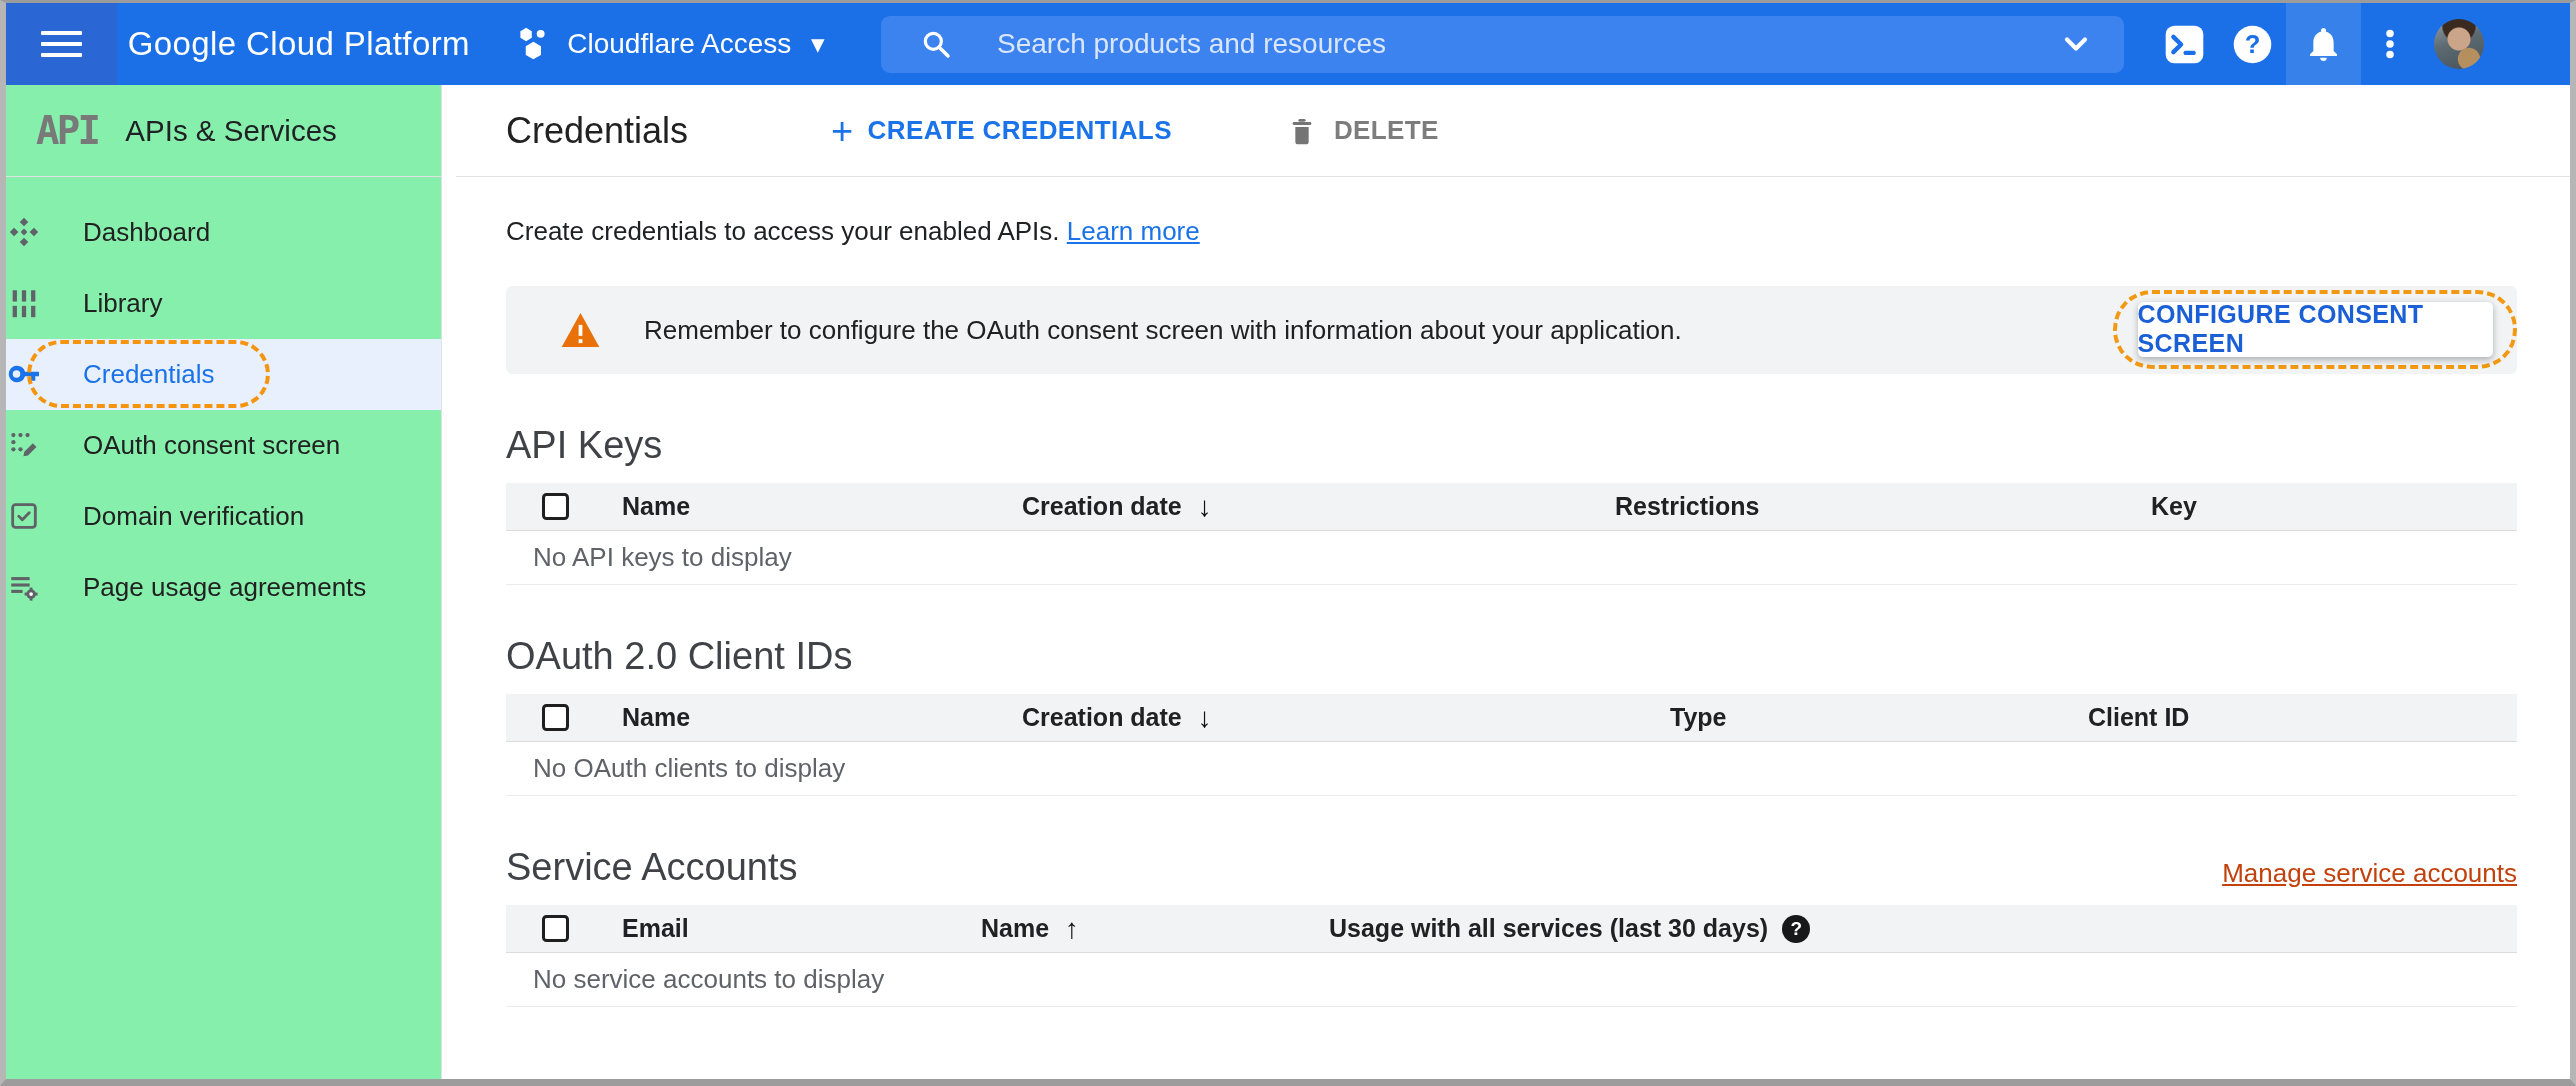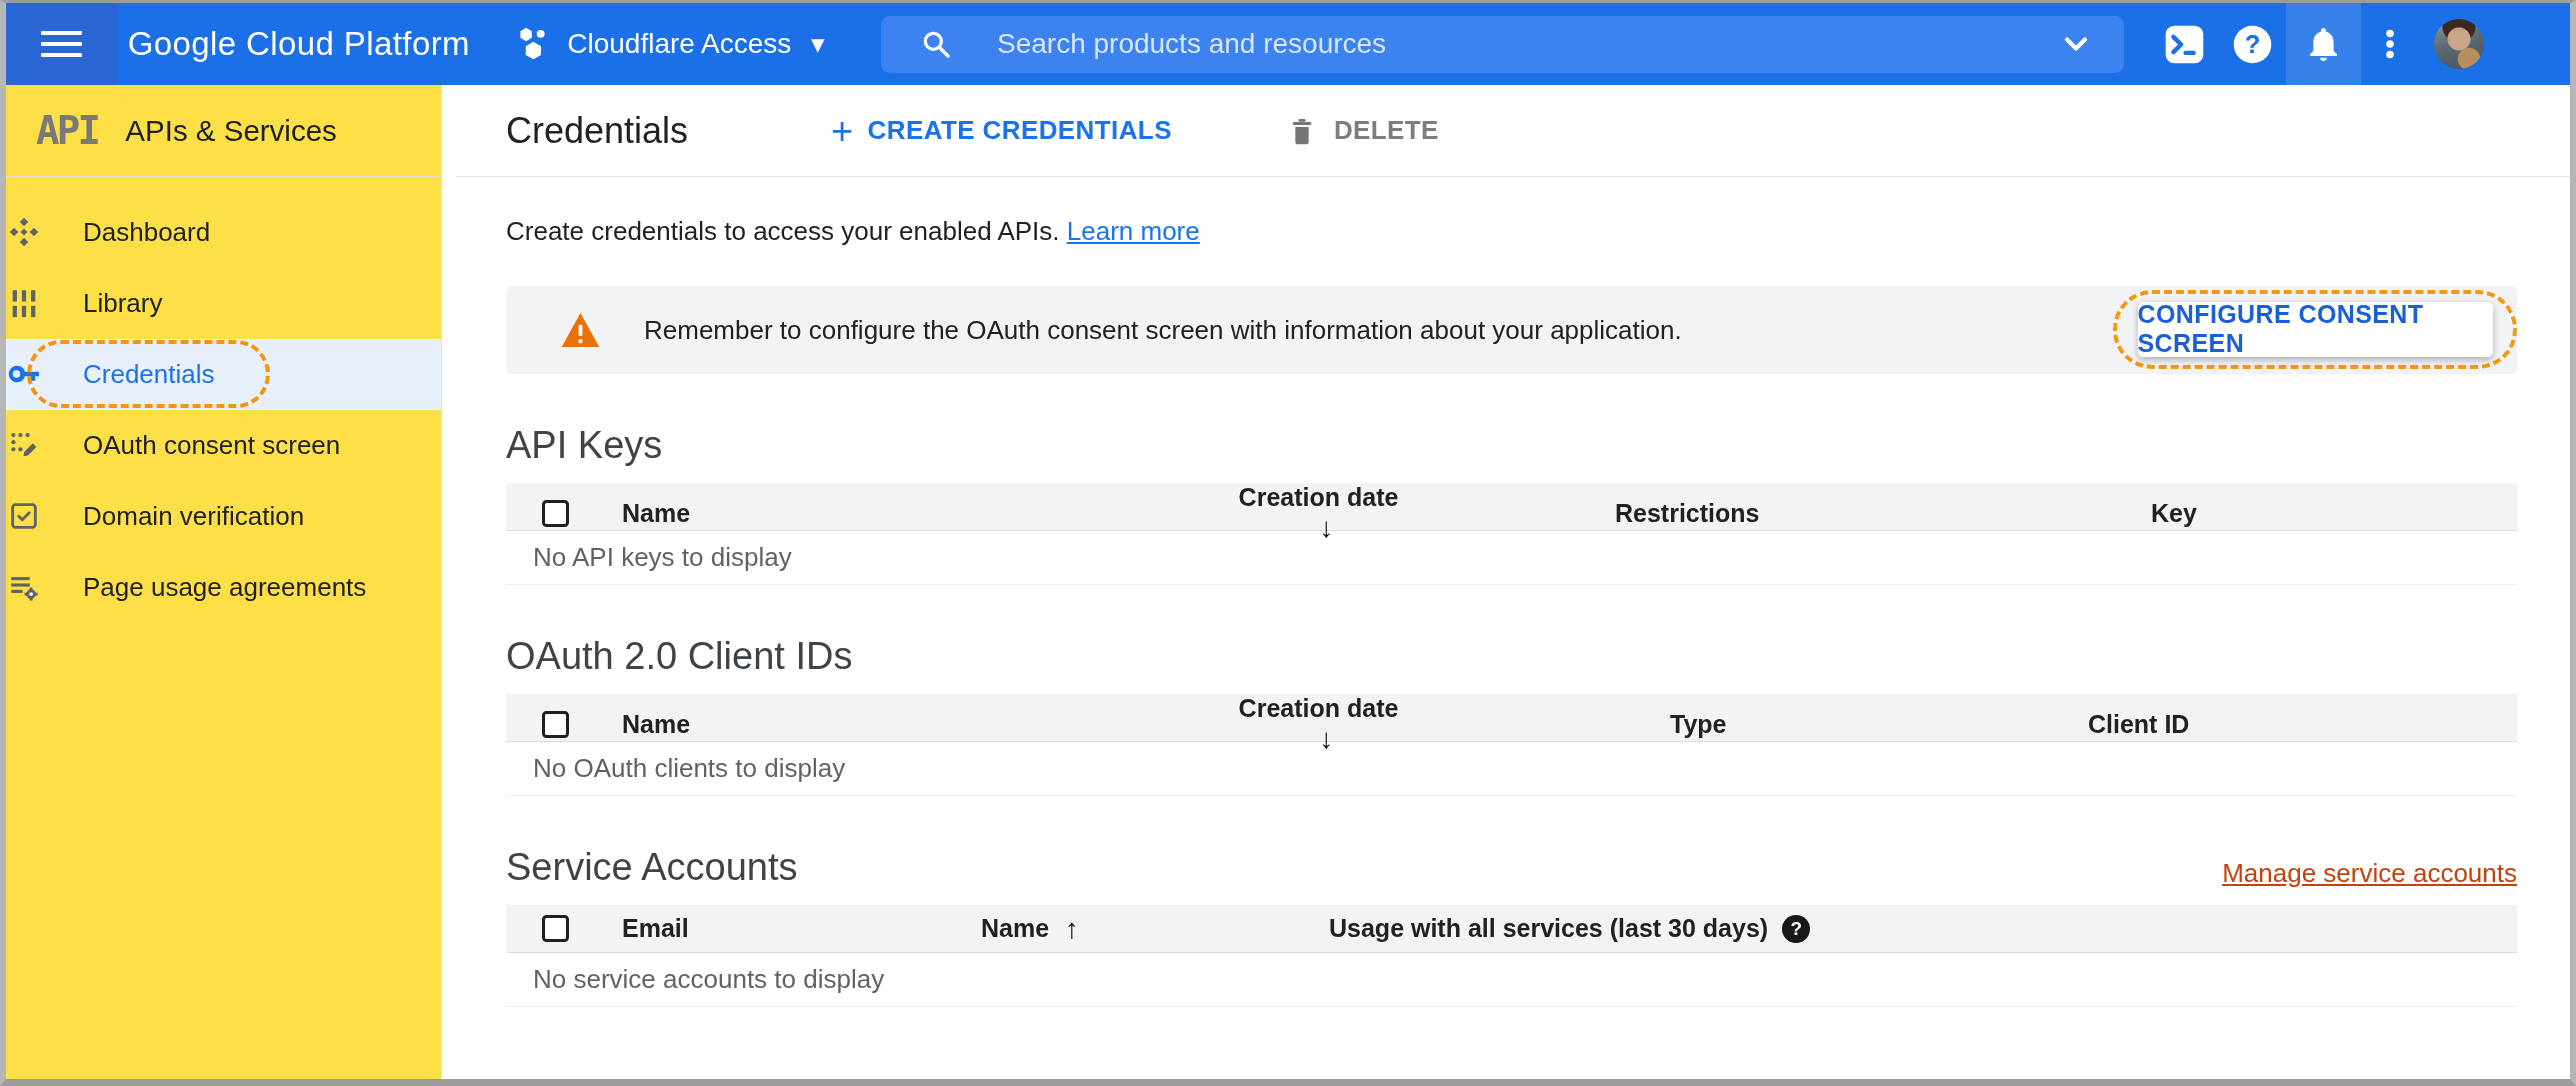--- a/index.html
+++ b/index.html
@@ -36,21 +36,21 @@
   .tbtn.bell  { width:75px; background:rgba(255,255,255,.12); }
   .tbtn.dots  { width:57px; }
   .avatar { width:50px; height:50px; border-radius:50%; margin-left:16px; margin-right:86px; cursor:pointer;
             background:
               radial-gradient(circle at 70% 80%, #b5905e 0 20%, rgba(0,0,0,0) 22%),
               radial-gradient(circle at 50% 40%, #caa58a 0 28%, rgba(0,0,0,0) 31%),
               radial-gradient(circle at 50% 14%, #3a2a20 0 32%, rgba(0,0,0,0) 35%),
               linear-gradient(160deg, #93a0aa 0%, #5e6a72 45%, #46525a 100%); }
 
   
-  .sidebar { position:absolute; top:82px; left:0; width:436px; bottom:0; background:#fde047;
+  .sidebar { position:absolute; top:82px; left:0; width:436px; bottom:0; background:#86efac;
              border-right:1.8px solid #e2e2e2; }
   .side-header { height:92px; border-bottom:1.8px solid #e2e2e2; display:flex; align-items:center; }
   .api-logo { font-family:"DejaVu Sans Mono", monospace; font-weight:bold; font-size:39px;
               color:#797979; letter-spacing:-2.7px; margin-left:30px; }
   .side-title { font-size:29.5px; color:#202124; margin-left:27px; }
   .side-items { padding-top:19.7px; }
   .side-item { height:71px; display:flex; align-items:center; cursor:pointer;
                font-size:26px; color:#212121; position:relative; }
   .side-item .sicon { width:36px; display:flex; justify-content:center; flex:0 0 auto; }
   .side-item .slabel { margin-left:41px; white-space:nowrap; }
@@ -91,21 +91,21 @@
   .manage-link { font-size:26px; color:#c2410c; text-decoration:underline; cursor:pointer; }
 
   .tbl { margin-top:16px; width:2011px; }
   .thead { height:48px; background:#f1f3f4; display:grid; align-items:center;
            border-bottom:1.8px solid #dcdcdc; font-size:25px; font-weight:bold; color:#202124; }
   .grid-api   { grid-template-columns:82px 393px 634px 536px 1fr; }
   .grid-oauth { grid-template-columns:82px 393px 634px 473px 1fr; }
   .grid-svc   { grid-template-columns:82px 393px 348px 1fr; }
   .cb { width:27px; height:27px; border:3.6px solid #1f1f1f; border-radius:4.5px; margin-left:36px; cursor:pointer; background:#fff; }
   .hc { display:flex; align-items:center; }
-  .pad38 { padding-left:34px; } .pad46 { padding-left:41px;flex-direction:column; } .pad62 { padding-left:55px; }
+  .pad38 { padding-left:34px; } .pad46 { padding-left:41px; } .pad62 { padding-left:55px; }
   .sort-arrow { font-size:28px; font-weight:bold; margin-left:16px; color:#111; cursor:pointer; }
   .help-dot { display:inline-flex; align-items:center; justify-content:center; width:28px; height:28px;
               border-radius:50%; background:#17181a; color:#fff; font-size:19px; font-weight:bold;
               margin-left:14.3px; cursor:pointer; }
   .empty-row { height:54px; display:flex; align-items:center; padding-left:27px;
                font-size:26px; color:#5f6368; border-bottom:1.8px solid #ececec; }
 </style>
 </head>
 <body>
 

